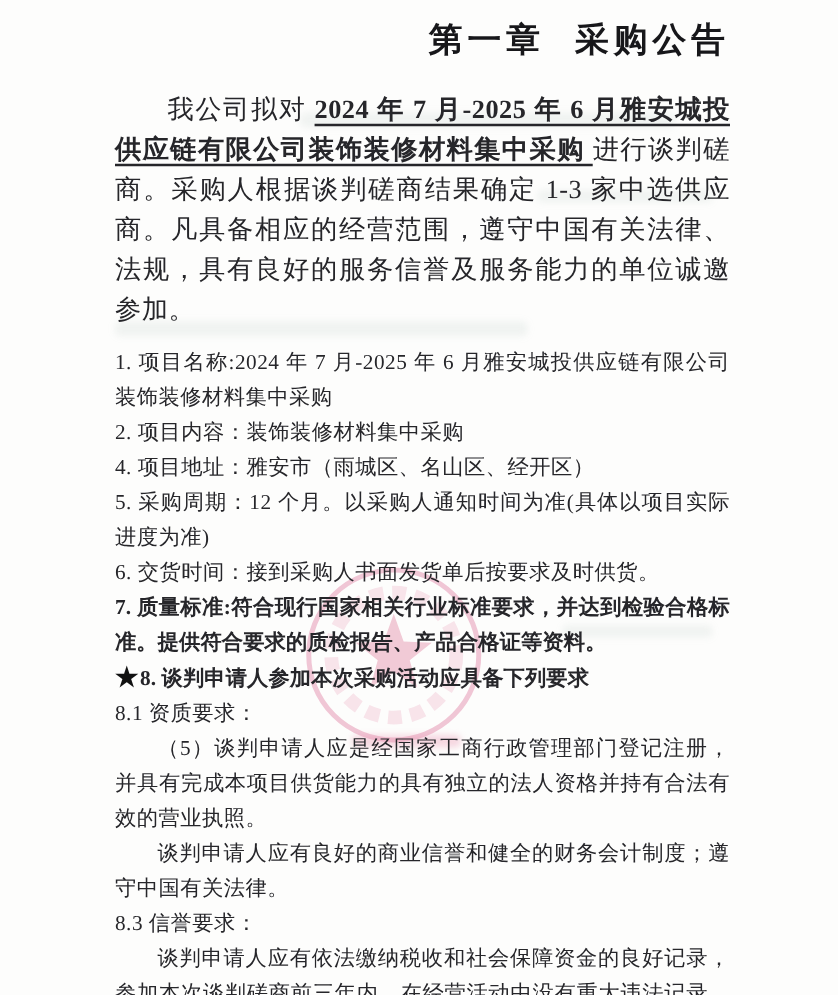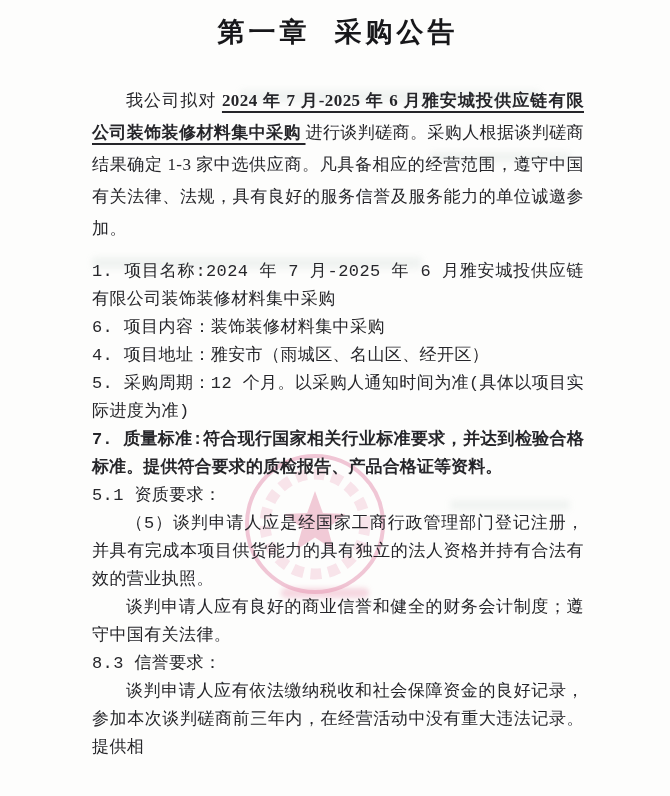--- a/index.html
+++ b/index.html
@@ -16,53 +16,52 @@
     overflow: hidden;
     font-family: "Liberation Serif", "DejaVu Serif", serif;
     color: #26262a;
   }
   .content {
     position: relative;
     padding: 6px 86px 0 92px;
     z-index: 2;
   }
   .title {
-    text-align: center;
+    text-align: right;
     font-size: 27px;
     font-weight: bold;
     color: #17171a;
     letter-spacing: 4px;
     margin: 8px 0 0 0;
   }
   .title-gap {
     display: inline-block;
     width: 24px;
   }
   .intro {
-    font-size: 17px;
+    font-size: 21px;
     line-height: 32px;
     text-align: justify;
     text-indent: 2em;
     letter-spacing: 0.4px;
-    margin: 35px 0 0 0;
+    margin: 21px 0 0 0;
   }
   .u {
     font-weight: bold;
     text-decoration: underline;
     text-underline-offset: 5px;
     text-decoration-thickness: 1.5px;
   }
   .list { margin-top: 13px; }
   .item {
     font-size: 17px;
     line-height: 28px;
     text-align: justify;
     letter-spacing: 0.4px;
     margin: 0;
-    font-family: Liberation Mono, monospace;
   }
   .indent { text-indent: 2em; }
   .bold { font-weight: bold; letter-spacing: 0.1px; }
   .star {
     font-size: 21px;
     color: #111;
     vertical-align: -1px;
     margin-right: 1px;
   }
   
@@ -119,27 +118,29 @@
   <div class="seal-smudge"></div>
 
   <div class="content">
 
     <h1 class="title"><span>第一章</span><span class="title-gap"></span><span>采购公告</span></h1>
 
     <p class="intro"><span>我公司拟对 </span><span class="u">2024 年 7 月-2025 年 6 月雅安城投供应链有限公司装饰装修材料集中采购 </span><span>进行谈判磋商。采购人根据谈判磋商结果确定 1-3 家中选供应商。凡具备相应的经营范围，遵守中国有关法律、法规，具有良好的服务信誉及服务能力的单位诚邀参加。</span></p>
 
     <div class="list">
       <p class="item">1. 项目名称:2024 年 7 月-2025 年 6 月雅安城投供应链有限公司装饰装修材料集中采购</p>
-      <p class="item">6. 项目内容：装饰装修材料集中采购</p>
+      <p class="item">2. 项目内容：装饰装修材料集中采购</p>
       <p class="item">4. 项目地址：雅安市（雨城区、名山区、经开区）</p>
       <p class="item">5. 采购周期：12 个月。以采购人通知时间为准(具体以项目实际进度为准)</p>
+      <p class="item">6. 交货时间：接到采购人书面发货单后按要求及时供货。</p>
       <p class="item bold">7. 质量标准:符合现行国家相关行业标准要求，并达到检验合格标准。提供符合要求的质检报告、产品合格证等资料。</p>
 
+      <p class="item bold"><span class="star">★</span><span>8. 谈判申请人参加本次采购活动应具备下列要求</span></p>
 
-      <p class="item">5.1 资质要求：</p>
+      <p class="item">8.1 资质要求：</p>
       <p class="item indent">（5）谈判申请人应是经国家工商行政管理部门登记注册，并具有完成本项目供货能力的具有独立的法人资格并持有合法有效的营业执照。</p>
 
       <p class="item indent">谈判申请人应有良好的商业信誉和健全的财务会计制度；遵守中国有关法律。</p>
 
       <p class="item">8.3 信誉要求：</p>
       <p class="item indent">谈判申请人应有依法缴纳税收和社会保障资金的良好记录，参加本次谈判磋商前三年内，在经营活动中没有重大违法记录。提供相</p>
     </div>
 
   </div>
 </div>

